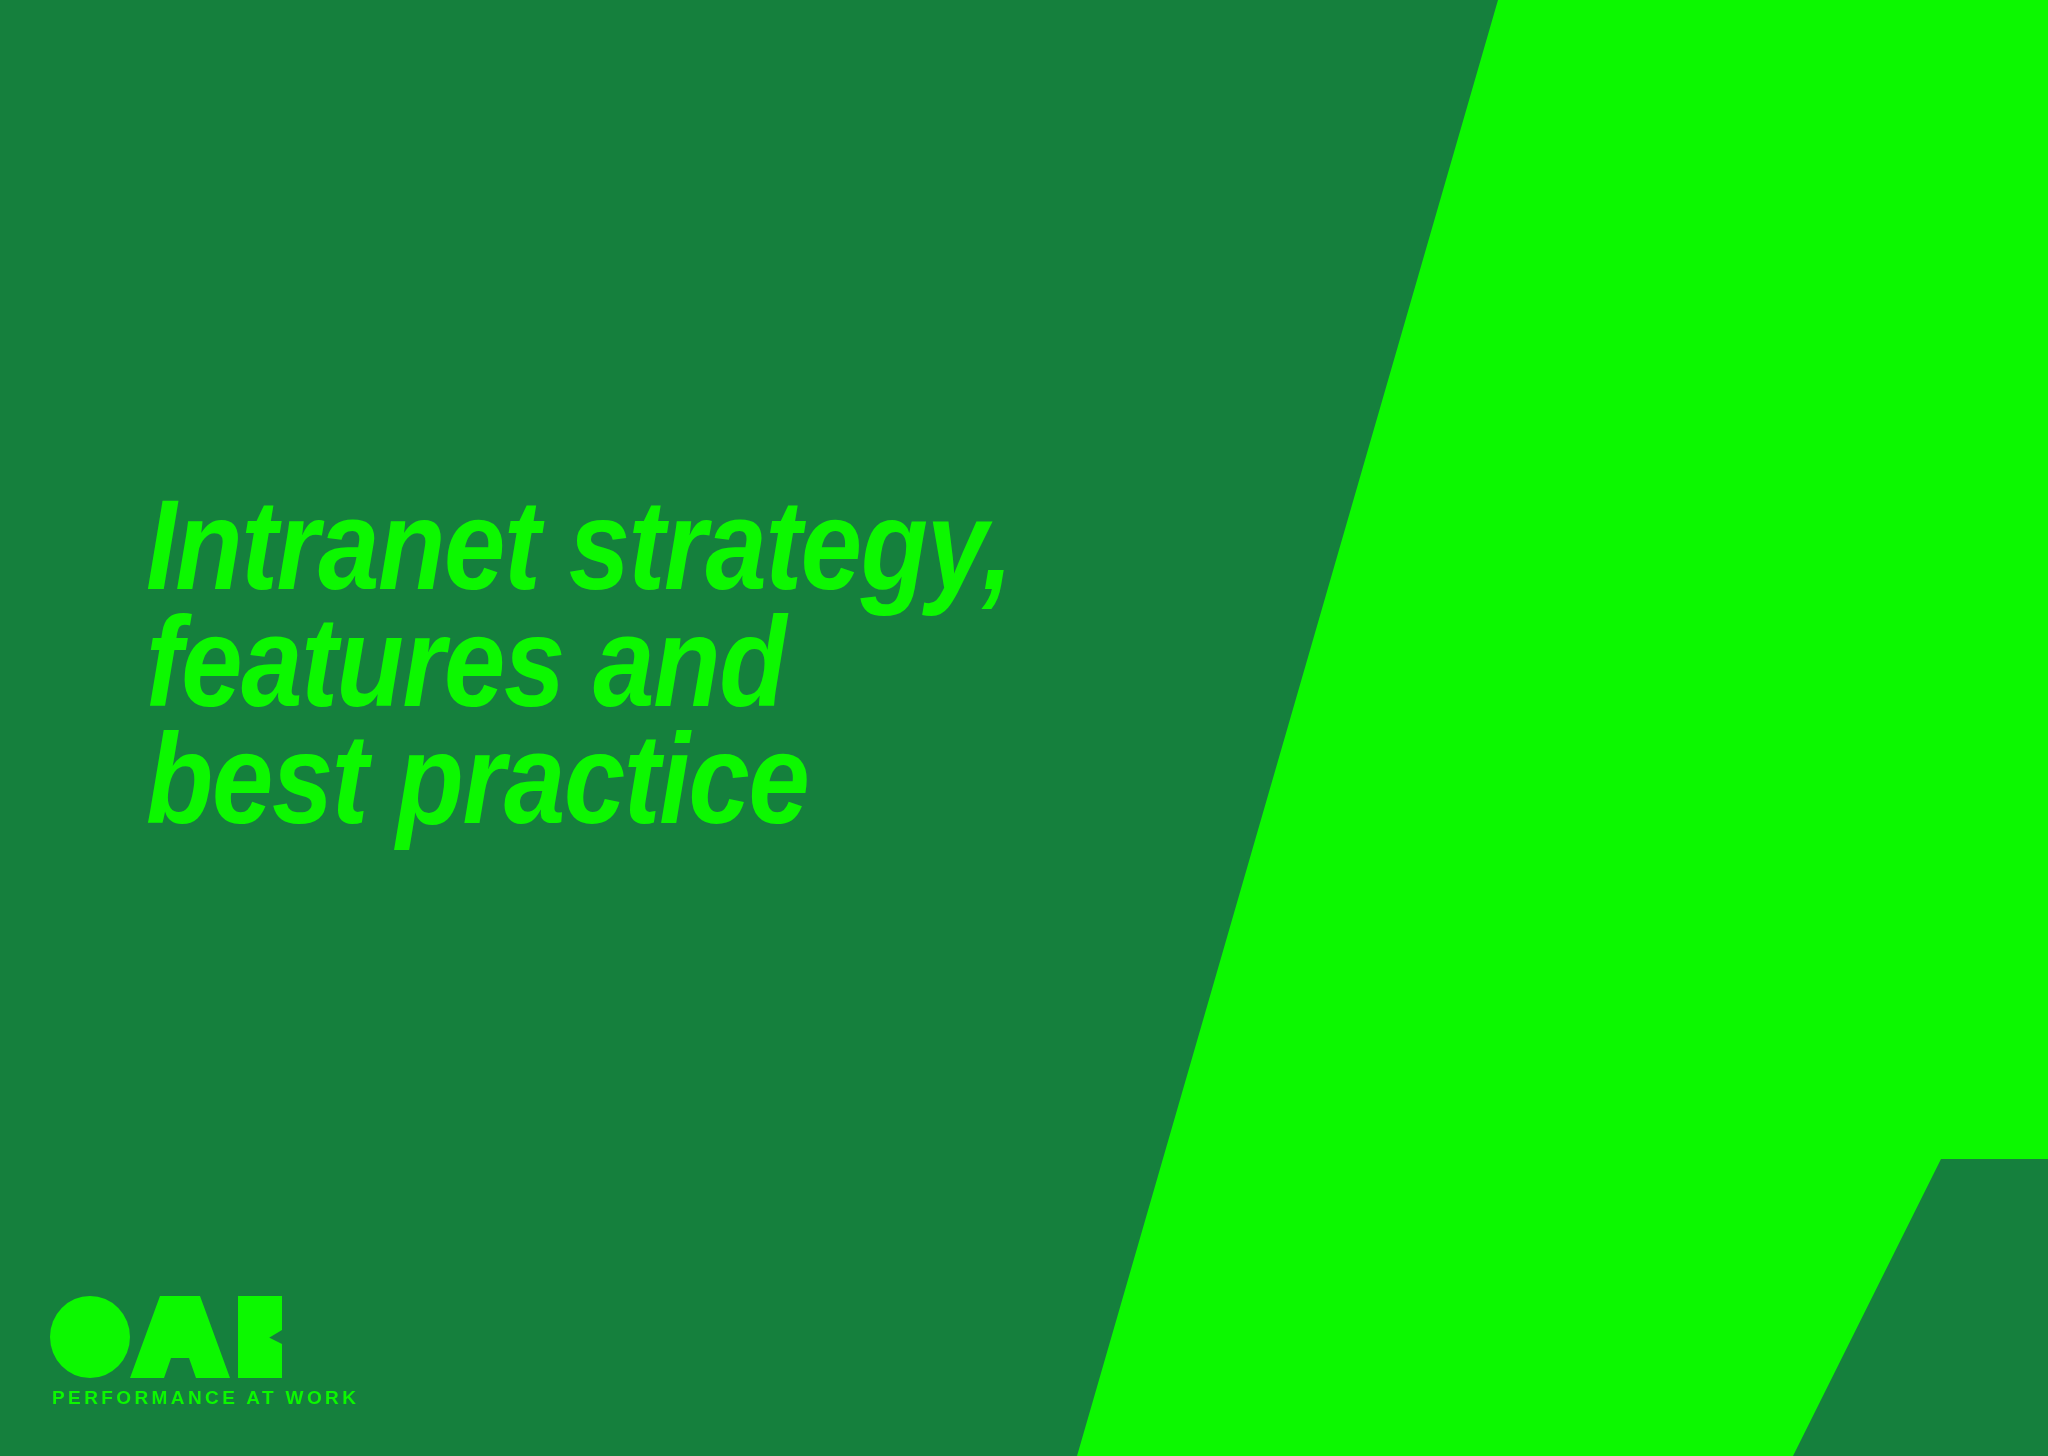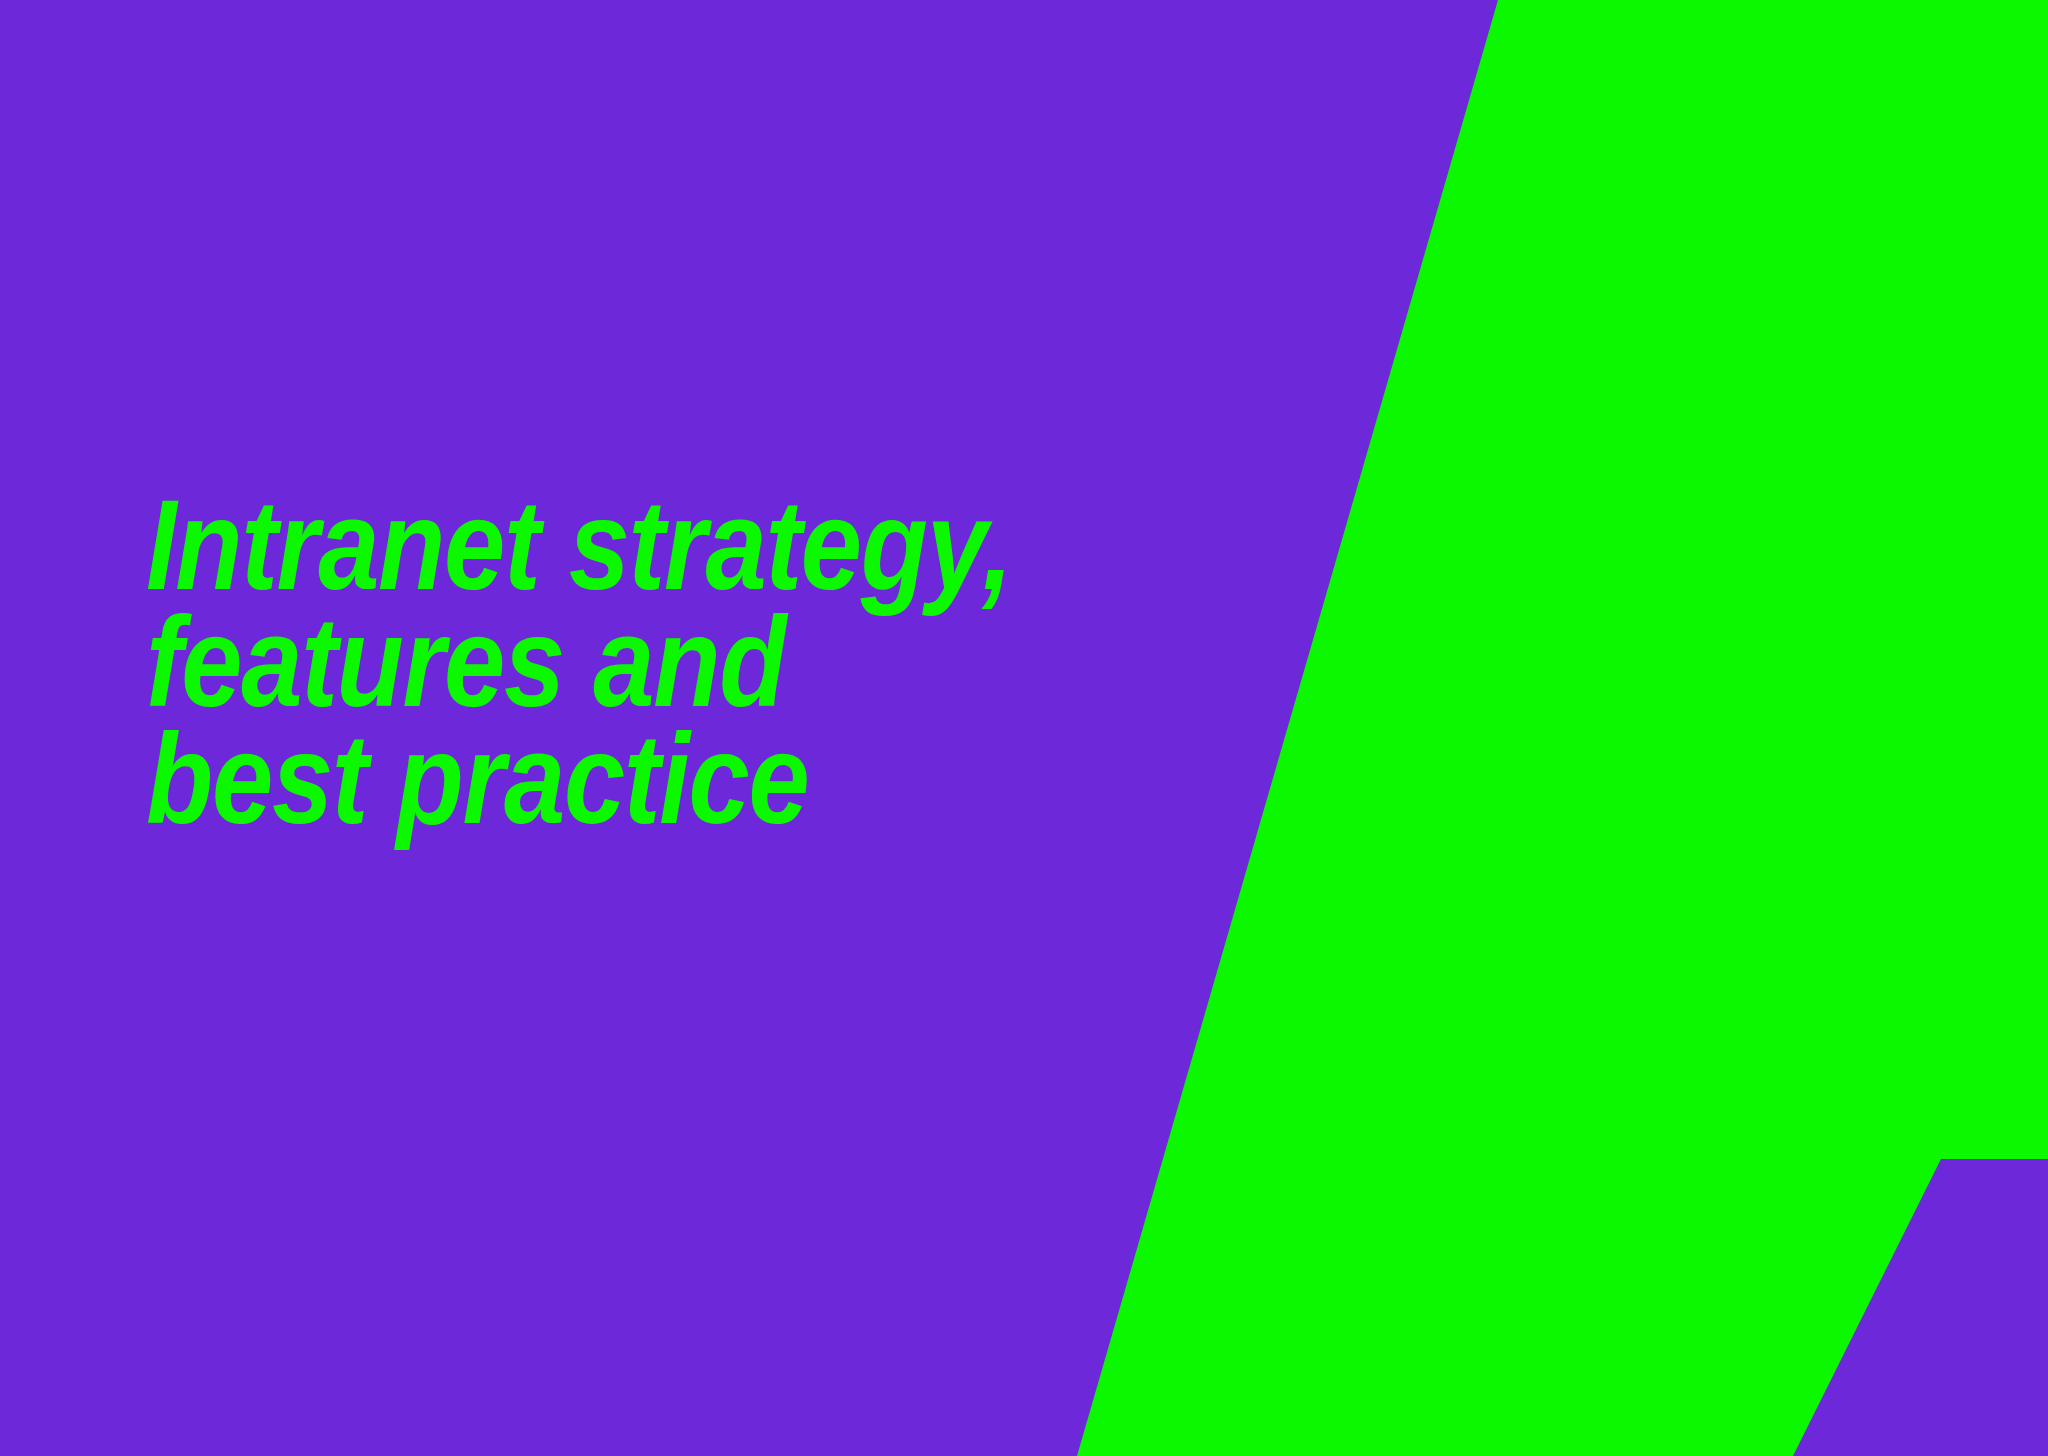--- a/index.html
+++ b/index.html
@@ -8,21 +8,21 @@
     background: #000000;
   }
   body {
     font-family: "Liberation Sans", sans-serif;
   }
 
   #slide {
     position: relative;
     width: 2048px;
     height: 1456px;
-    background: #6d28d9;
+    background: #15803d;
     overflow: hidden;
   }
 
   
   .bg-shapes {
     position: absolute;
     inset: 0;
     width: 100%;
     height: 100%;
     display: block;
@@ -82,14 +82,29 @@
   <svg class="bg-shapes" viewBox="0 0 2048 1456" preserveAspectRatio="none" aria-hidden="true">
     <polygon points="1498,0 2048,0 2048,1159 1941,1159 1793,1456 1077,1456" fill="#0cf800"></polygon>
   </svg>
 
   <div class="title-block">
     <span class="title-line">Intranet strategy,</span>
     <span class="title-line">features and</span>
     <span class="title-line">best practice</span>
   </div>
 
+  <div class="logo">
+    <svg class="logo-mark" viewBox="0 0 232 82" preserveAspectRatio="xMinYMin meet" aria-hidden="true">
+
+      <ellipse cx="40" cy="41" rx="40" ry="41" fill="#0cf800"></ellipse>
+
+      <path d="M 110 0 L 150 0 L 180 82 L 146 82 L 139 62 L 121 62 L 114 82 L 80 82 Z" fill="#0cf800"></path>
+
+      <path d="M 188 0 L 214 0 L 214 31 L 232 0 L 232 22 L 216 42 L 232 62 L 232 82 L 214 82 L 214 52 L 214 82 L 188 82 Z" fill="#0cf800"></path>
+      <rect x="188" y="0" width="26" height="82" fill="#0cf800"></rect>
+      <path d="M 214 34 L 246 0 L 232 0 L 232 0 Z" fill="#0cf800"></path>
+      <path d="M 212 38 L 244 0 L 232 0 L 232 0 L 212 24 Z" fill="#0cf800"></path>
+      <path d="M 212 0 L 232 0 L 232 34 L 212 46 Z M 212 38 L 232 48 L 232 82 L 212 82 Z" fill="#0cf800"></path>
+    </svg>
+    <span class="logo-tagline">PERFORMANCE AT WORK</span>
+  </div>
 
 </div>
 
 </body></html>

